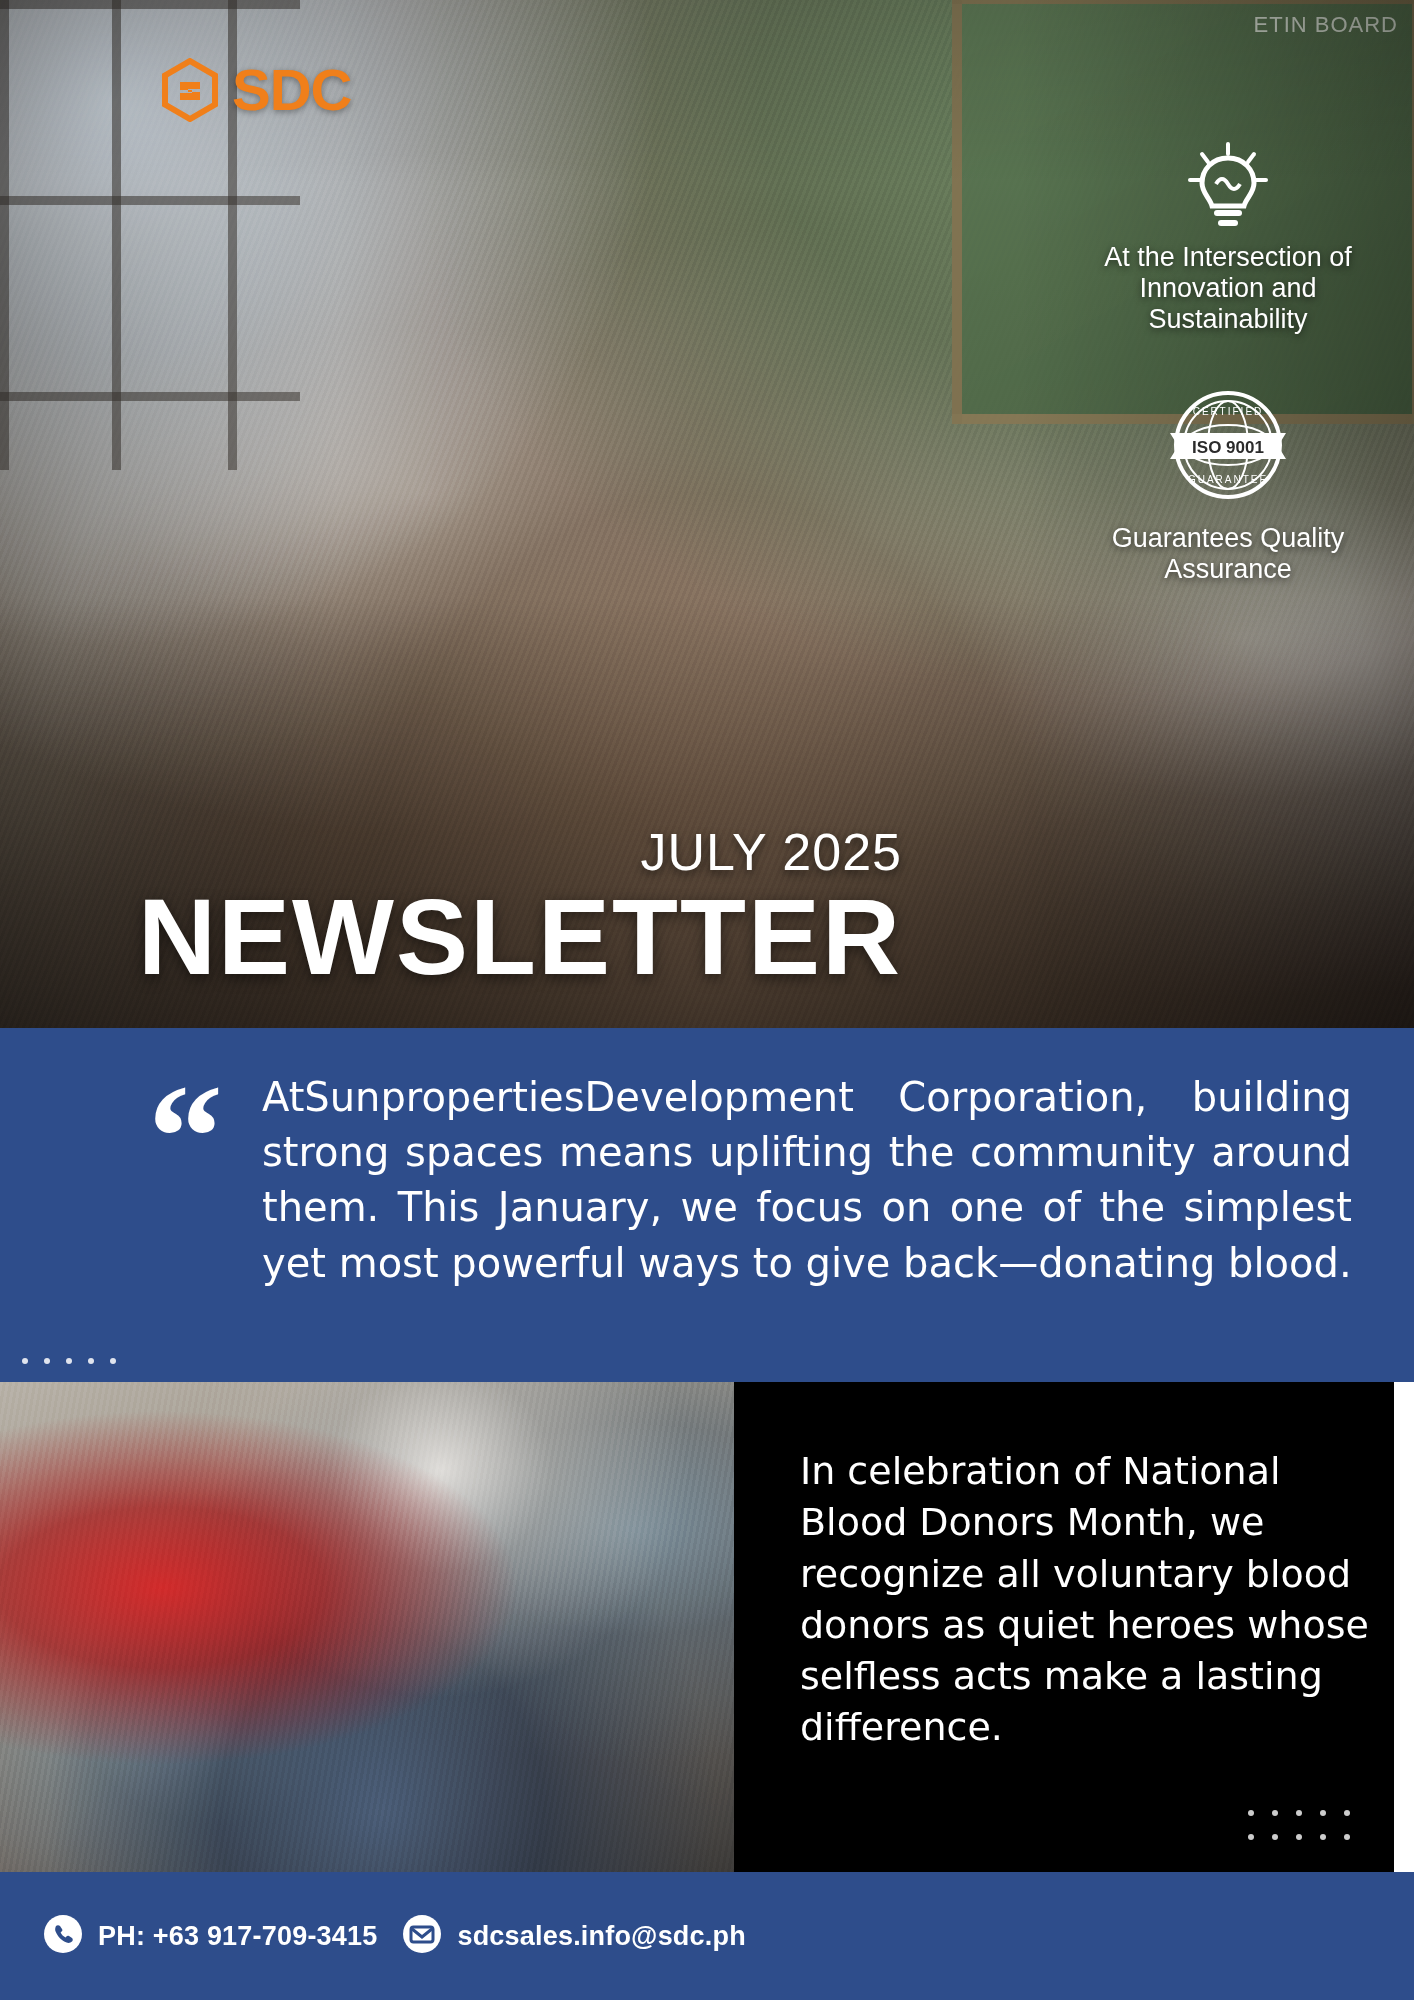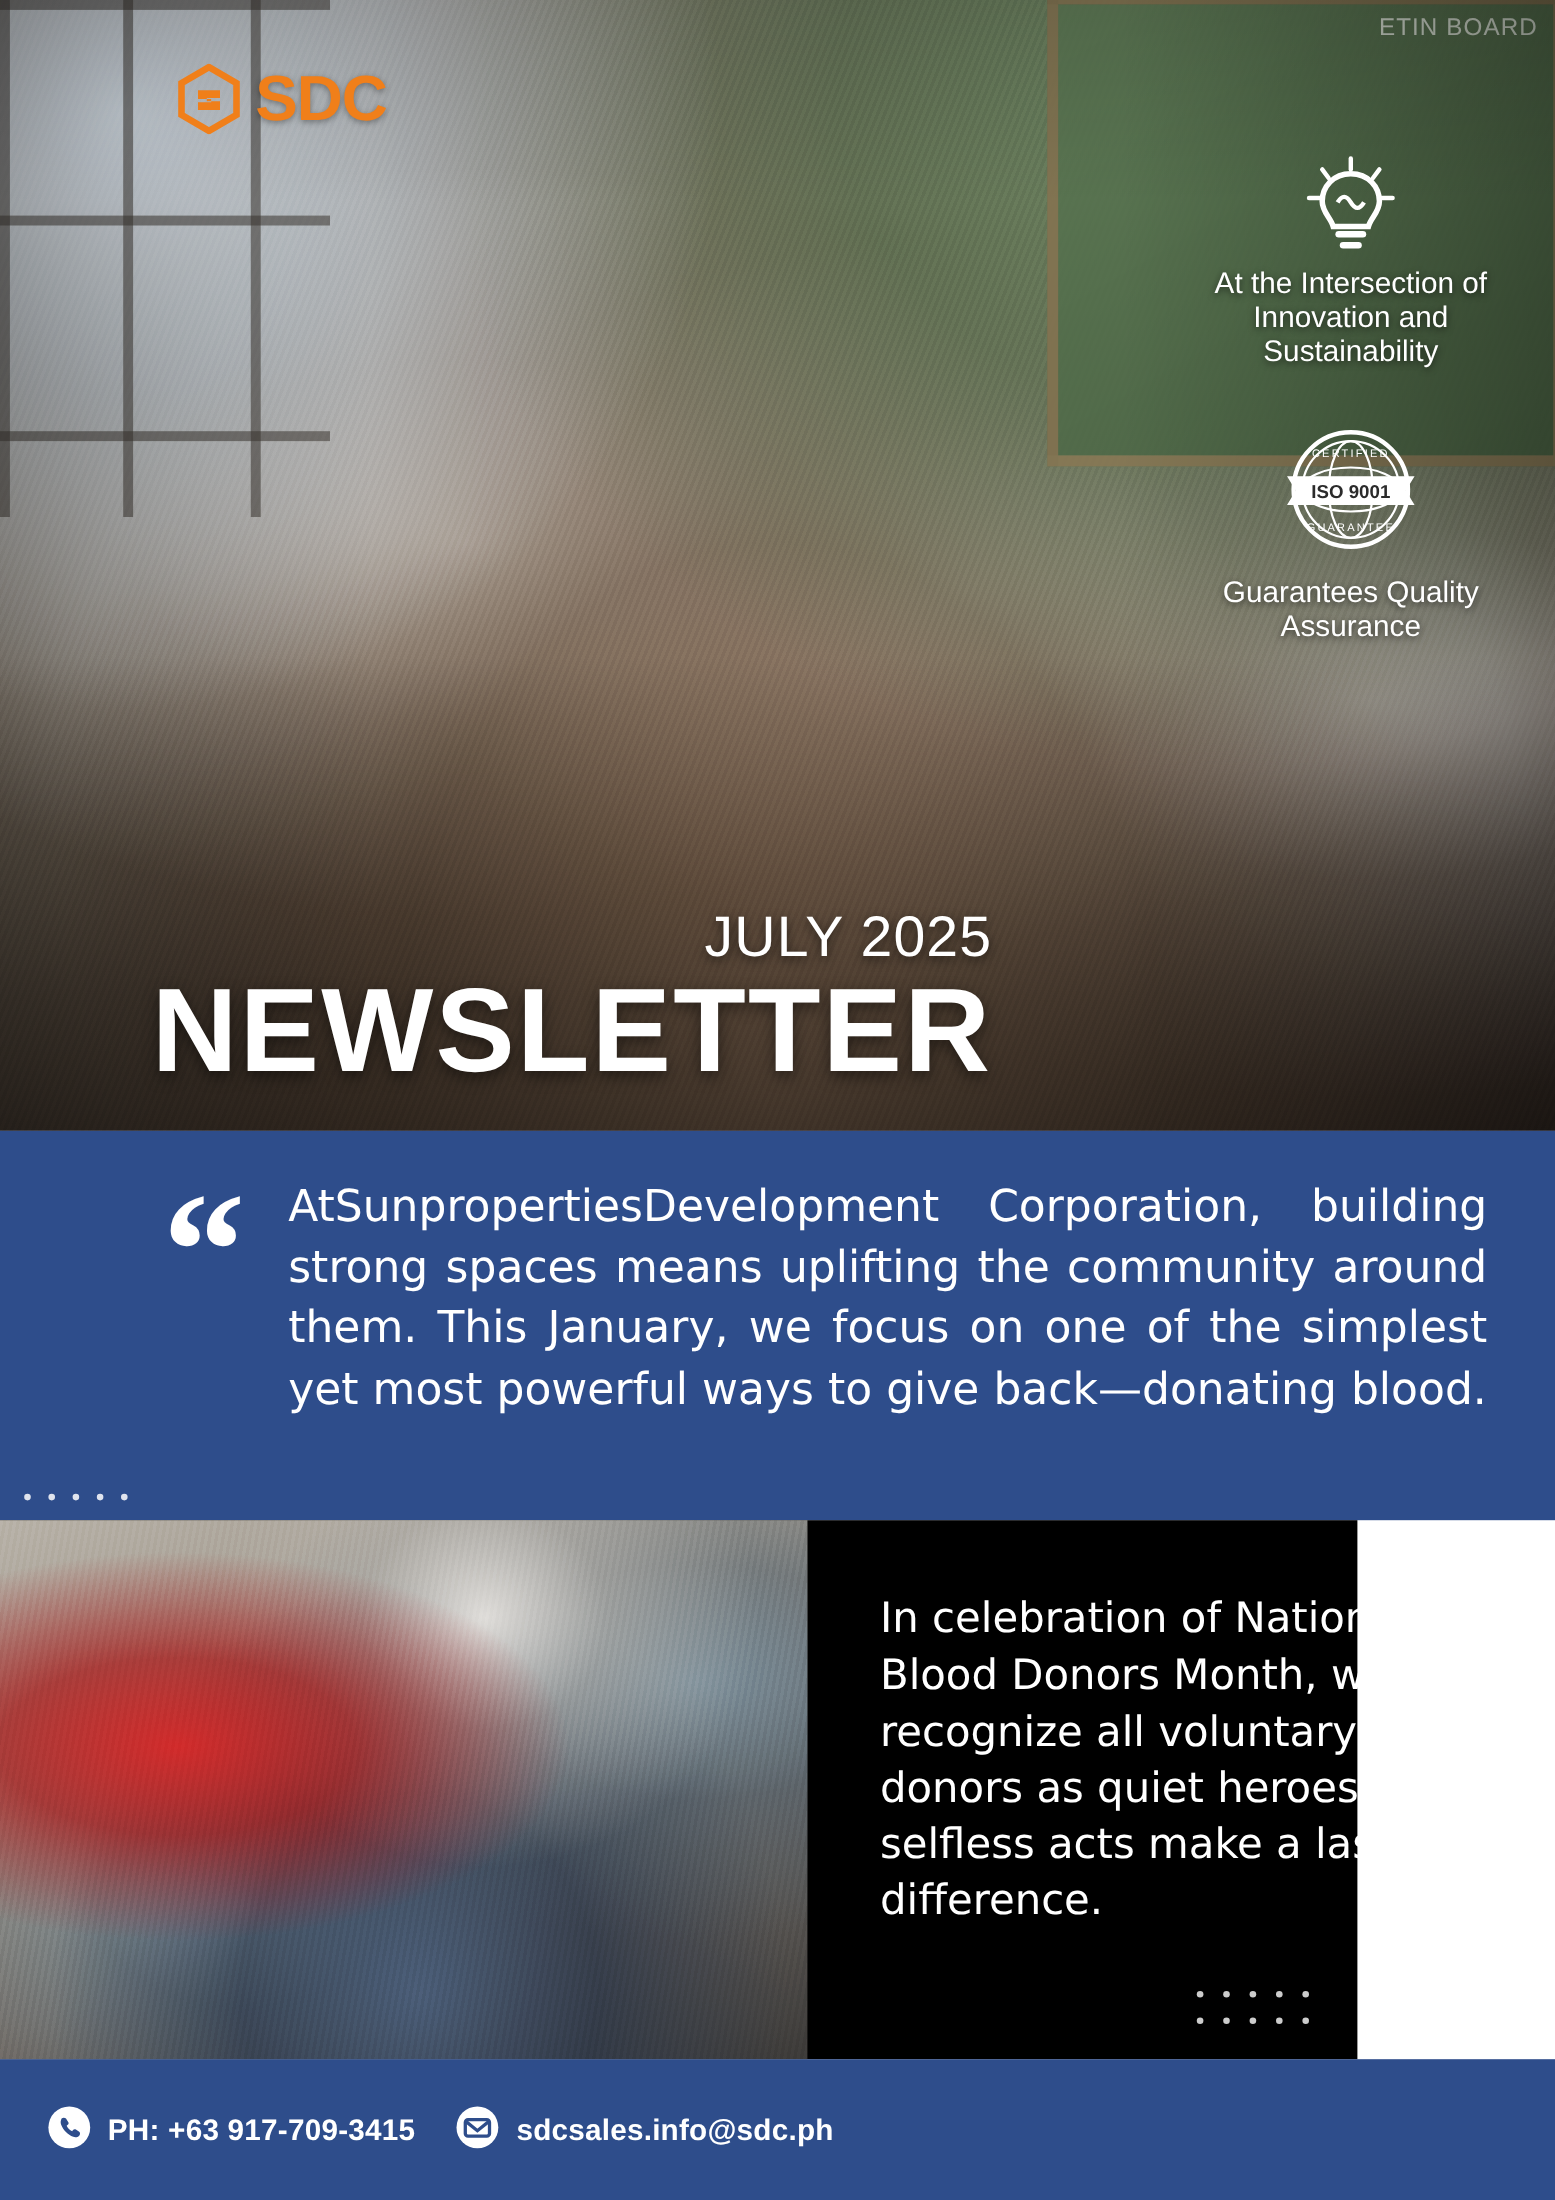--- a/index.html
+++ b/index.html
@@ -185,21 +185,21 @@
   }
   .dots-left span {
     width: 6px; height: 6px; border-radius: 50%;
     background: rgba(255,255,255,0.85);
   }
 
   
   .mid {
     position: absolute;
     left: 0; top: 1382px;
-    width: 1234px;
+    width: 1394px;
     height: 490px;
     background: #000000;
   }
   .mid-photo {
     position: absolute;
     left: 0; top: 0;
     width: 734px; height: 490px;
     overflow: hidden;
     background:
       radial-gradient(ellipse at 22% 42%, rgba(214,38,38,0.95) 0%, rgba(170,28,28,0.75) 20%, rgba(0,0,0,0) 44%),
@@ -239,21 +239,21 @@
   
   .footer {
     position: absolute;
     left: 0; bottom: 0;
     width: 1414px;
     height: 128px;
     background: #2E4D8B;
     display: flex;
     align-items: center;
     padding-left: 42px;
-    gap: 36px;
+    gap: 24px;
   }
   .f-item { display: flex; align-items: center; gap: 14px; }
   .f-item .f-label {
     color: #ffffff;
     font-family: "Liberation Sans", sans-serif;
     font-weight: 700;
     font-size: 27px;
     letter-spacing: 0.2px;
     white-space: nowrap;
   }

